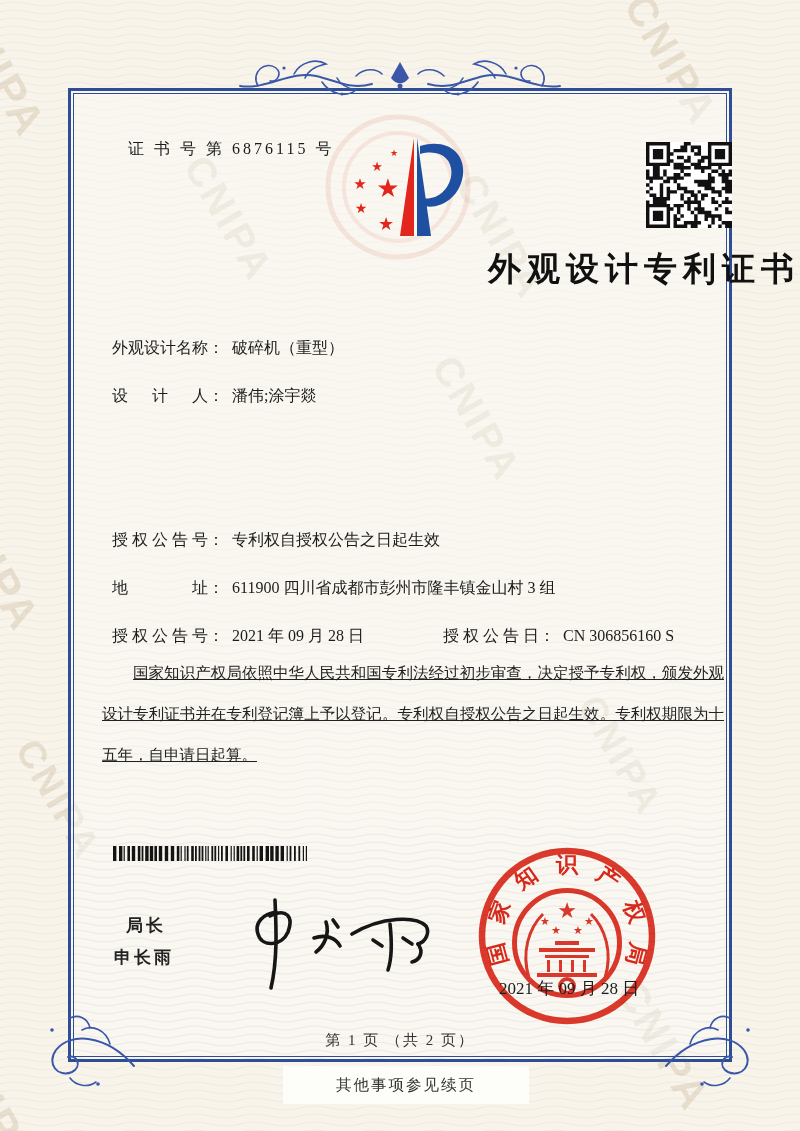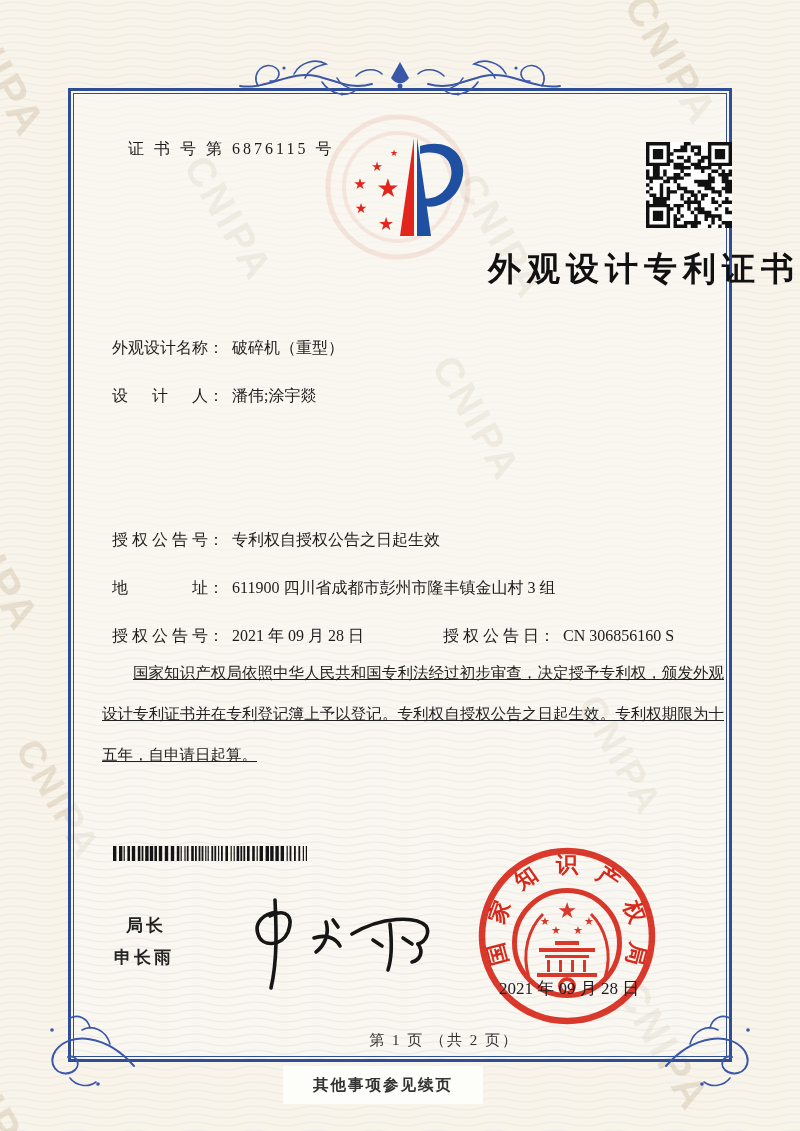--- a/index.html
+++ b/index.html
@@ -198,17 +198,17 @@
     <span class="seal-char" style="left:21px;top:64px;transform:rotate(-70deg);">家</span>
     <span class="seal-char" style="left:47px;top:30px;transform:rotate(-35deg);">知</span>
     <span class="seal-char" style="left:88px;top:17px;">识</span>
     <span class="seal-char" style="left:129px;top:30px;transform:rotate(35deg);">产</span>
     <span class="seal-char" style="left:155px;top:64px;transform:rotate(70deg);">权</span>
     <span class="seal-char" style="left:157px;top:106px;transform:rotate(105deg);">局</span>
   </div>
 
   <div class="abs seal-date" style="left:499px;top:977px;">2021 年 09 月 28 日</div>
 
-  <div class="abs content page-footer" style="left:68px;top:1031px;padding-left:44px;">第 1 页 （共 2 页）</div>
-
-  <div class="abs note-box" style="left:283px;top:1066px;width:200px;font-weight:bold;">其他事项参见续页</div>
+  <div class="abs content page-footer" style="left:68px;top:1031px;">第 1 页 （共 2 页）</div>
+
+  <div class="abs note-box" style="left:283px;top:1066px;width:246px;">其他事项参见续页</div>
 
 </div>
 
 </body></html>

